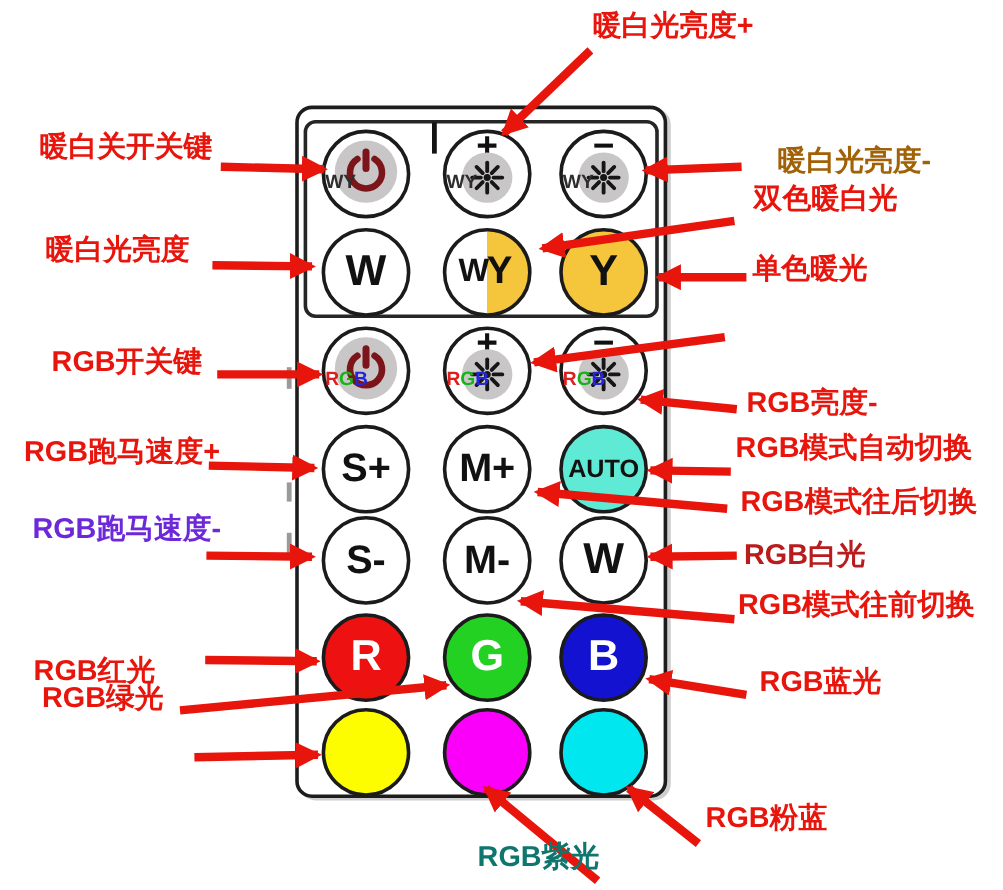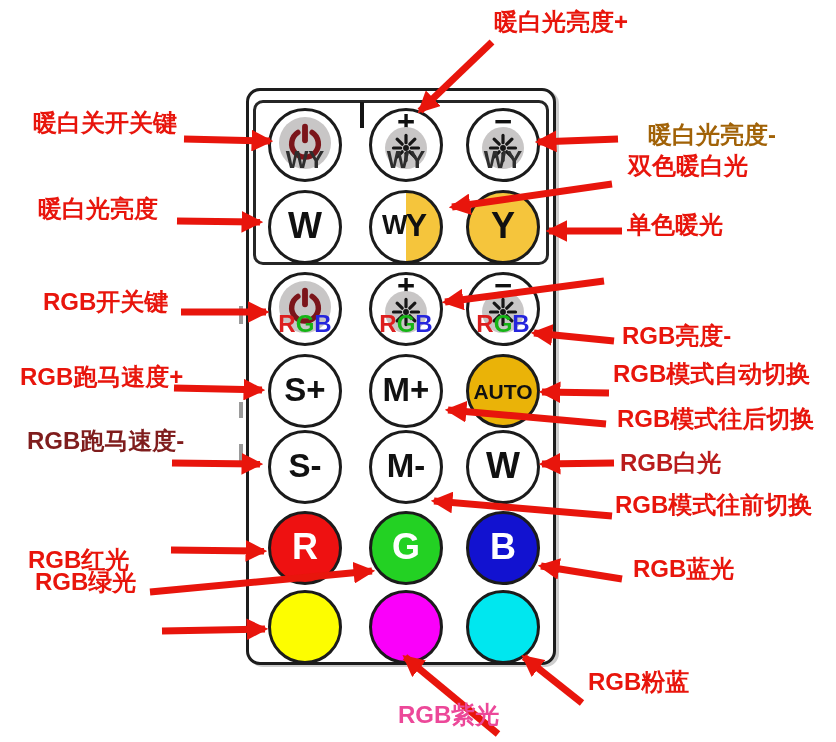--- a/index.html
+++ b/index.html
@@ -20,22 +20,22 @@
        box-sizing:border-box;background:#fff;cursor:pointer;}
   .btn .lbl{position:absolute;left:0;right:0;top:50%;transform:translateY(-54%);
        text-align:center;font-weight:700;font-size:36px;color:#111;line-height:1;}
   .btn.small .lbl{font-size:21px;letter-spacing:0;transform:translateY(-50%);}
   .btn.mid .lbl{font-size:33px;}
   .disc{position:absolute;left:50%;transform:translateX(-50%);border-radius:50%;background:#c8c6c6;}
   .power .disc{top:6px;width:52px;height:52px;}
   .adjust .disc{top:16px;width:42px;height:42px;}
   .adjust .sign{position:absolute;left:50%;transform:translateX(-50%);top:-5px;
        font-weight:700;font-size:31px;color:#101010;line-height:1;}
-  .bottom{position:absolute;left:0;right:0;bottom:7px;text-align:center;
-       font-weight:700;font-size:24px;color:#2e2e2e;line-height:1;}
+  .bottom{position:absolute;left:0;right:0;bottom:18px;text-align:left;
+       font-weight:700;font-size:16px;color:#2e2e2e;line-height:1;}
   .bottom span{letter-spacing:0;}
   .split .sl{position:absolute;left:10px;top:50%;transform:translateY(-54%);
        font-weight:700;font-size:27px;color:#111;}
   .split .sr{position:absolute;right:13px;top:50%;transform:translateY(-54%);
        font-weight:700;font-size:32px;color:#111;}
 
   
   .callout{position:absolute;font-weight:700;font-size:24px;white-space:nowrap;
        z-index:4;line-height:1.05;}
   #arrow-layer{position:absolute;left:0;top:0;z-index:3;pointer-events:none;}
@@ -146,21 +146,21 @@
           </svg>
         </div>
         <div class="bottom"><span style="color: rgb(221, 31, 31);">R</span><span style="color: rgb(21, 181, 21);">G</span><span style="color: rgb(37, 37, 221);">B</span></div>
       </div>
       <div class="btn text mid" style="left: 19px; top: 263px; background: rgb(255, 255, 255);">
         <span class="lbl" style="color: rgb(17, 17, 17);">S+</span>
       </div>
       <div class="btn text mid" style="left: 120px; top: 263px; background: rgb(255, 255, 255);">
         <span class="lbl" style="color: rgb(17, 17, 17);">M+</span>
       </div>
-      <div class="btn text small" style="left: 217px; top: 263px; background: #eab308;">
+      <div class="btn text small" style="left: 217px; top: 263px; background: #5eead4;">
         <span class="lbl" style="color: rgb(17, 17, 17);">AUTO</span>
       </div>
       <div class="btn text mid" style="left: 19px; top: 339px; background: rgb(255, 255, 255);">
         <span class="lbl" style="color: rgb(17, 17, 17);">S-</span>
       </div>
       <div class="btn text mid" style="left: 120px; top: 339px; background: rgb(255, 255, 255);">
         <span class="lbl" style="color: rgb(17, 17, 17);">M-</span>
       </div>
       <div class="btn text" style="left: 217px; top: 339px; background: rgb(255, 255, 255);">
         <span class="lbl" style="color: rgb(17, 17, 17);">W</span>
@@ -211,21 +211,21 @@
     <div class="callout" style="left: 33px; top: 110px; color: rgb(232, 21, 12);">暖白关开关键</div>
     <div class="callout" style="left: 648px; top: 122px; color: #a16207;">暖白光亮度-</div>
     <div class="callout" style="left: 628px; top: 153px; color: rgb(232, 21, 12);">双色暖白光</div>
     <div class="callout" style="left: 38px; top: 196px; color: rgb(232, 21, 12);">暖白光亮度</div>
     <div class="callout" style="left: 627px; top: 212px; color: rgb(232, 21, 12);">单色暖光</div>
     <div class="callout" style="left: 43px; top: 289px; color: rgb(232, 21, 12);">RGB开关键</div>
     <div class="callout" style="left: 622px; top: 323px; color: rgb(232, 21, 12);">RGB亮度-</div>
     <div class="callout" style="left: 20px; top: 364px; color: rgb(232, 21, 12);">RGB跑马速度+</div>
     <div class="callout" style="left: 613px; top: 361px; color: rgb(232, 21, 12);">RGB模式自动切换</div>
     <div class="callout" style="left: 617px; top: 406px; color: rgb(232, 21, 12);">RGB模式往后切换</div>
-    <div class="callout" style="left: 27px; top: 428px; color: #7f1d1d;">RGB跑马速度-</div>
+    <div class="callout" style="left: 27px; top: 428px; color: #6d28d9;">RGB跑马速度-</div>
     <div class="callout" style="left: 620px; top: 450px; color: #b91c1c; text-align: center;">RGB白光</div>
     <div class="callout" style="left: 615px; top: 492px; color: rgb(232, 21, 12);">RGB模式往前切换</div>
     <div class="callout" style="left: 28px; top: 547px; color: rgb(232, 21, 12);">RGB红光</div>
     <div class="callout" style="left: 633px; top: 556px; color: rgb(232, 21, 12);">RGB蓝光</div>
     <div class="callout" style="left: 35px; top: 569px; color: rgb(232, 21, 12);">RGB绿光</div>
     <div class="callout" style="left: 588px; top: 669px; color: rgb(232, 21, 12);">RGB粉蓝</div>
-    <div class="callout" style="left: 398px; top: 702px; color: #ec4899;">RGB紫光</div>
+    <div class="callout" style="left: 398px; top: 702px; color: #0f766e;">RGB紫光</div>
   </div>
 
 </body></html>

